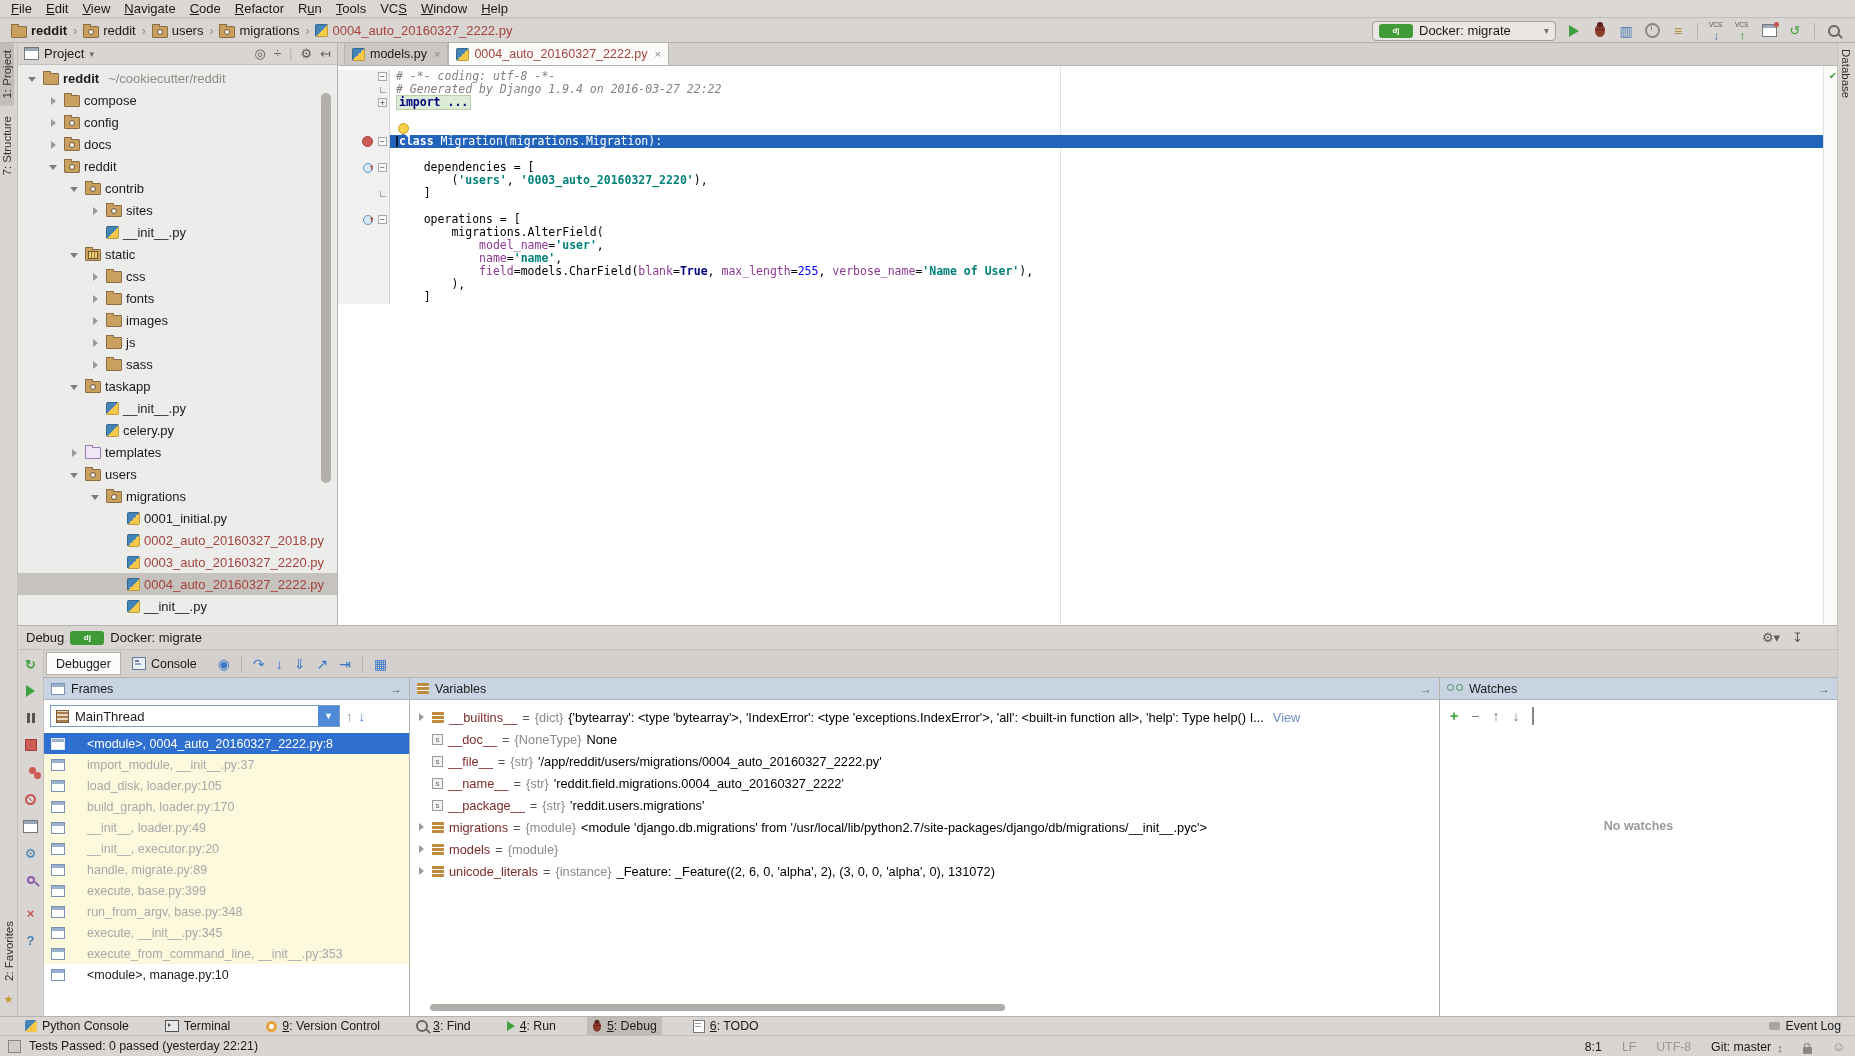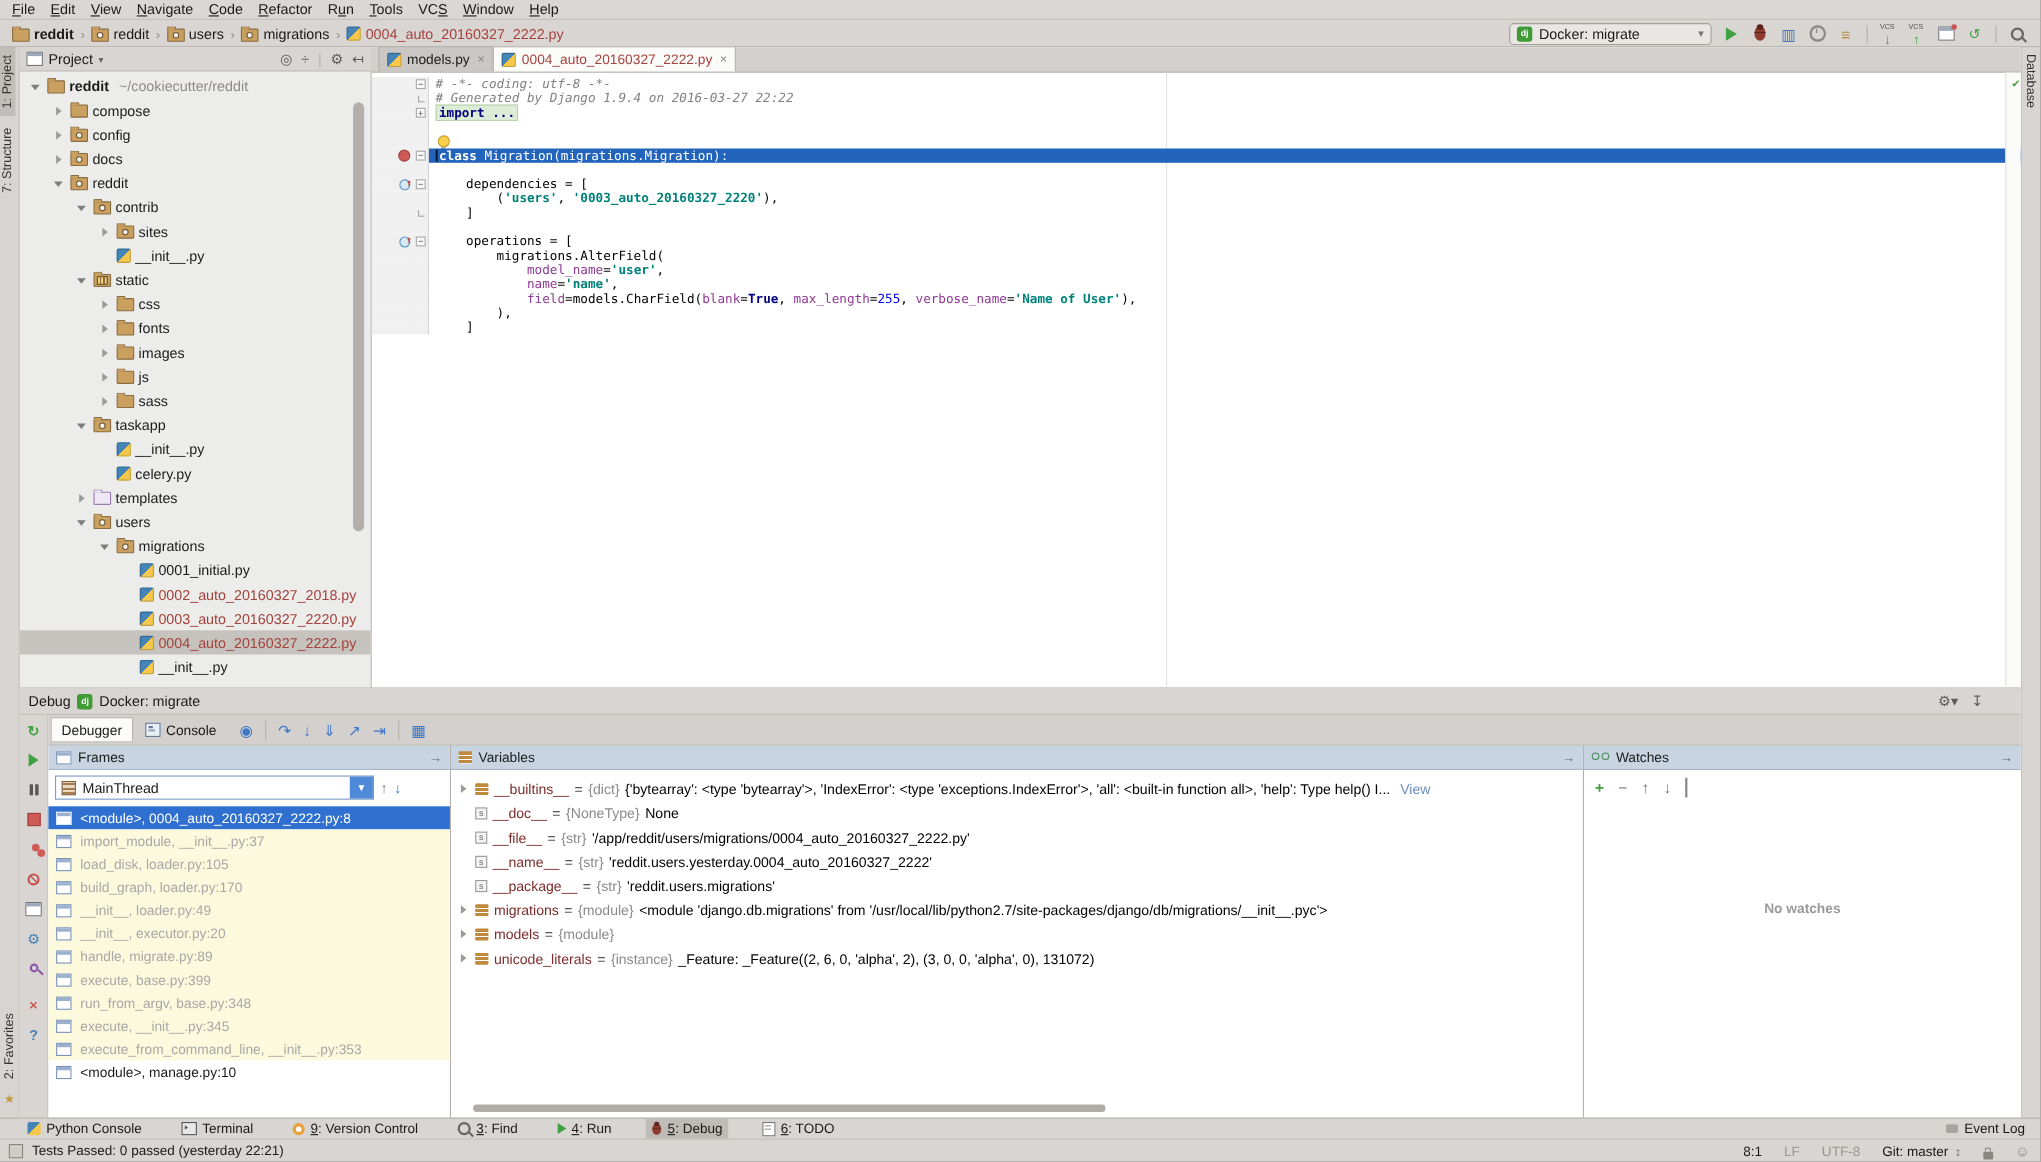--- a/index.html
+++ b/index.html
@@ -19,21 +19,21 @@
   #crumbs{display:flex;align-items:center;padding-left:8px;gap:2px;flex:none;}
   .bc-item{display:flex;align-items:center;gap:4px;padding:1px 3px;}
   .bc-item .lbl{white-space:nowrap;}
   .bc-item.bold .lbl{font-weight:bold;}
   .bc-item.red .lbl{color:#a5423c;}
   .bc-sep{color:#8f8b87;padding:0 1px;font-size:12px;}
   #runbox{margin-left:auto;display:flex;align-items:center;gap:9px;padding-right:12px;}
   #runcombo{display:flex;align-items:center;gap:6px;background:#e9e6e3;border:1px solid #a39f9b;
             border-radius:4px;height:18px;padding:0 6px;width:170px;}
   #runcombo .arr{margin-left:auto;color:#777;font-size:10px;}
-  .djico{width:14px;height:14px;background:#3e9b35;border-radius:3px;color:#fff;font-weight:bold;
+  .djico{width:34px;height:14px;background:#3e9b35;border-radius:3px;color:#fff;font-weight:bold;
          font-size:8px;display:flex;align-items:center;justify-content:center;flex:none;}
   .ticon{width:18px;height:18px;display:inline-flex;align-items:center;justify-content:center;flex:none;position:relative;}
   .tri-green{width:0;height:0;border-left:10px solid #3fa13f;border-top:6px solid transparent;border-bottom:6px solid transparent;}
   .i-bug-shape{width:10px;height:13px;border-radius:5px/6px;background:#8e3b2f;position:relative;}
   .i-bug-shape::before{content:"";position:absolute;top:-2px;left:2px;width:6px;height:5px;border-radius:50%;background:#5a241c;}
   .i-bug-shape::after{content:"";position:absolute;top:5px;left:0;width:10px;height:1px;background:#5a241c;}
   .glyph-b{color:#4a7ab5;font-size:14px;line-height:1;}
   .glyph-o{color:#b58a3c;font-size:14px;line-height:1;}
   .vcsmini{position:relative;width:18px;height:18px;}
   .vcsmini i{position:absolute;top:-1px;left:1px;font-style:normal;font-size:6.5px;color:#555;letter-spacing:0;}
@@ -167,21 +167,21 @@
   .glassico::before{left:0;} .glassico::after{right:0;}
 
   .threadrow{display:flex;align-items:center;gap:6px;padding:5px 6px 4px 6px;}
   .combo{flex:none;width:290px;height:22px;border:1px solid #7a9cc8;background:#fff;display:flex;align-items:center;
          gap:6px;padding-left:5px;box-sizing:border-box;}
   .combo .btn{margin-left:auto;width:21px;height:20px;background:#4f8ad8;color:#fff;display:flex;align-items:center;
               justify-content:center;font-size:9px;}
   .spool{width:11px;height:11px;border:1px solid #7a5c3a;background:repeating-linear-gradient(0deg,#a87c4f 0 2px,#e8d9c0 2px 4px);}
   .arrup{color:#8a8682;font-size:13px;} .arrdn{color:#3c78c8;font-size:13px;}
   .flist{margin-top:2px;}
-  .frow{height:21px;display:flex;align-items:center;gap:8px;padding-left:7px;font-size:12.5px;white-space:nowrap;}
+  .frow{height:21px;display:flex;align-items:center;gap:22px;padding-left:7px;font-size:12.5px;white-space:nowrap;}
   .frow.lib{background:#fcf9dd;color:#a8a8a8;}
   .frow.sel{background:#2f6fd0;color:#fff;}
   .frow.sel .framico{border-color:#dce6f2;}
 
   .vlist{padding-top:6px;}
   .vrow{height:22px;display:flex;align-items:center;gap:5px;padding-left:6px;font-size:12.8px;white-space:nowrap;overflow:hidden;}
   .vchev{width:11px;flex:none;position:relative;height:11px;}
   .vchev.yes::before{content:"";position:absolute;top:1px;left:3px;border:4px solid transparent;border-left:5px solid #9a9a9a;}
   .vname{color:#7d2b2b;}
   .veq{color:#555;}
@@ -729,21 +729,21 @@
             <span class="veq"> = </span>
             <span class="vtype">{str}</span>
             <span class="vval"> '/app/reddit/users/migrations/0004_auto_20160327_2222.py'</span>
           </div>
           <div class="vrow">
             <span class="vchev"></span>
             <span class="strico"></span>
             <span class="vname">__name__</span>
             <span class="veq"> = </span>
             <span class="vtype">{str}</span>
-            <span class="vval"> 'reddit.users.yesterday.0004_auto_20160327_2222'</span>
+            <span class="vval"> 'reddit.field.migrations.0004_auto_20160327_2222'</span>
           </div>
           <div class="vrow">
             <span class="vchev"></span>
             <span class="strico"></span>
             <span class="vname">__package__</span>
             <span class="veq"> = </span>
             <span class="vtype">{str}</span>
             <span class="vval"> 'reddit.users.migrations'</span>
           </div>
           <div class="vrow">

